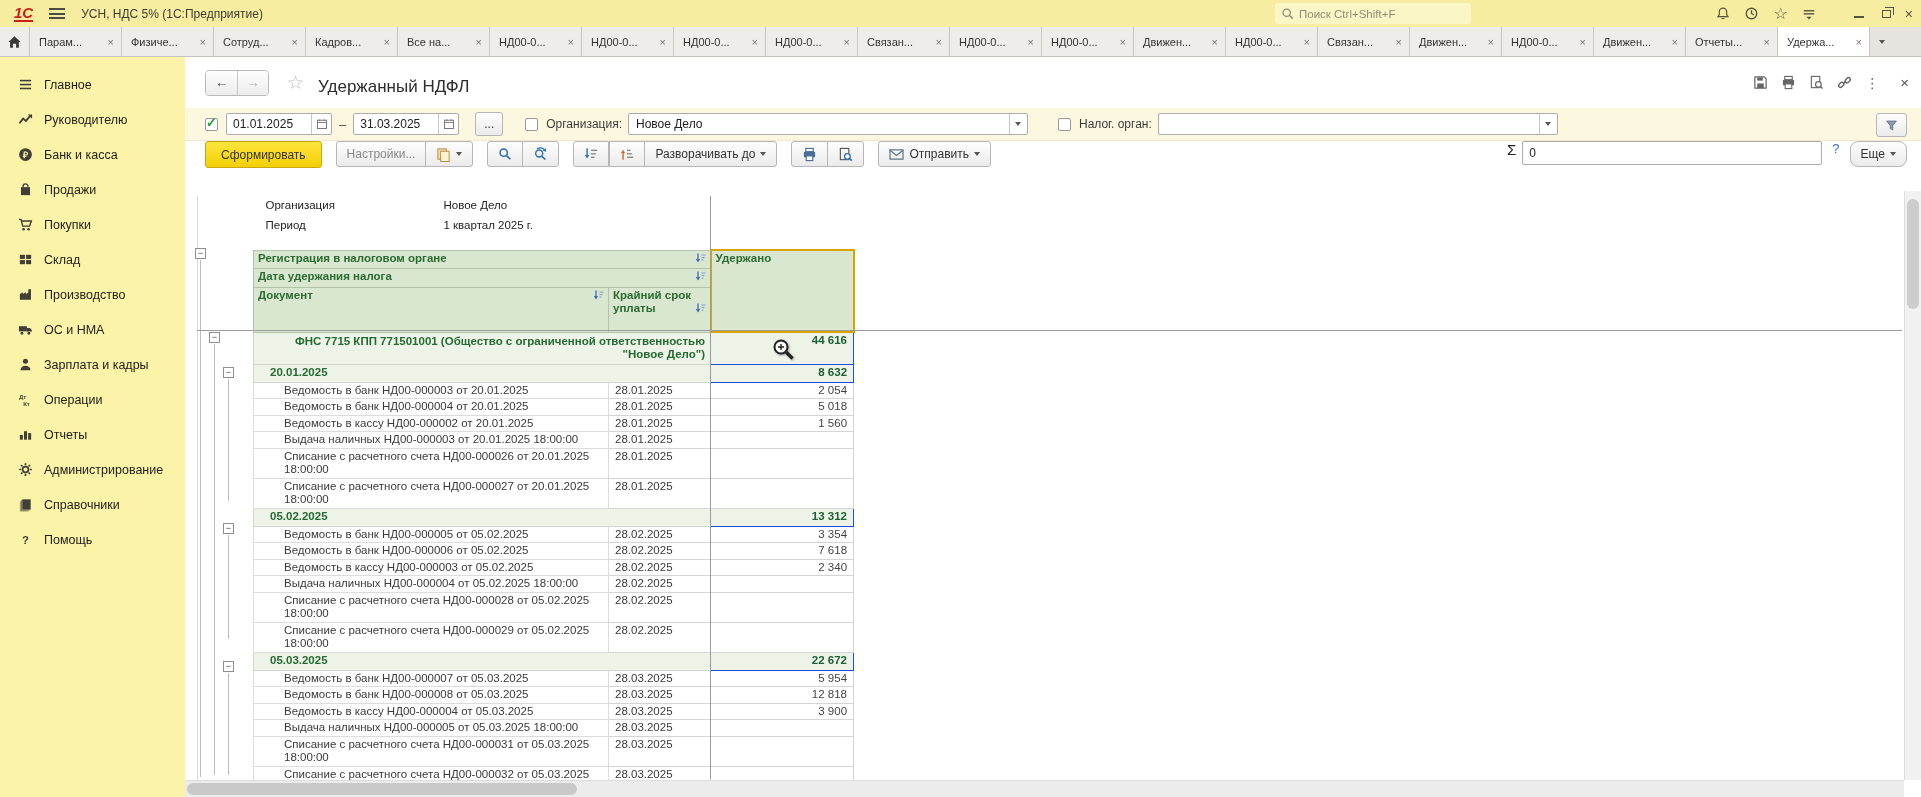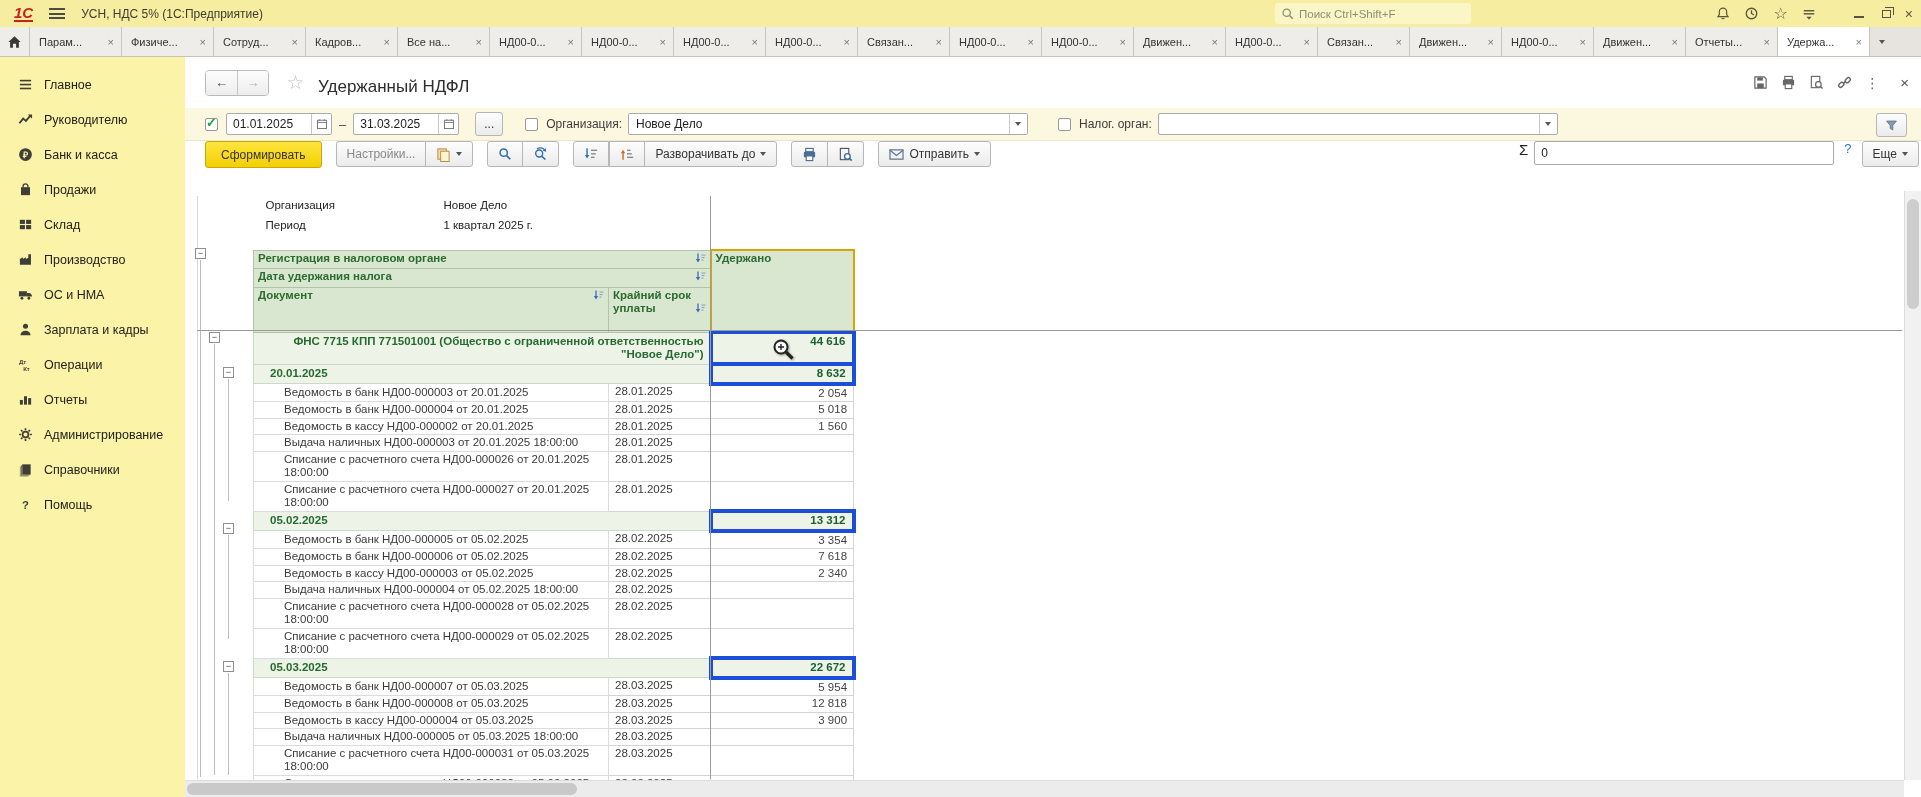--- a/index.html
+++ b/index.html
@@ -69,38 +69,38 @@
   .primary { background:linear-gradient(#ffe53d,#f2cf05); border-color:#c9a90a; padding:0 15px; height:27px; }
   .bgrp { display:flex; }
   .bgrp .btn { border-radius:0; }
   .bgrp .btn:first-child { border-radius:3px 0 0 3px; }
   .bgrp .btn:last-child { border-radius:0 3px 3px 0; margin-left:-1px; }
   .tool-gap { width:14px; flex:none; }
   .spacer { flex:1; }
   .sumlbl { font-size:15px; color:#222; margin-right:6px; }
   .suminput { width:300px; height:24px; border:1px solid #ababab; border-radius:2px; font-size:12px; color:#222; padding:0 6px; outline:none; }
   .helpq { color:#2f6fd0; font-size:13px; margin:0 10px; }
-  .morebtn { margin-right:2px; }
+  .morebtn { margin-right:14px;border-radius:8px; }
 
   
   .report { position:relative; height:606px; overflow:hidden; }
   .rt { border-collapse:collapse; table-layout:fixed; width:600px; font-size:11.5px; line-height:13.5px; position:absolute; left:68px; top:5px; background:#fff; }
   .rt td { overflow:hidden; }
   tr.info td { height:20px; border:none; padding:0 0 0 12px; color:#222; }
   tr.info .ilabel { display:inline-block; width:178px; }
   tr.sp td { height:14px; border:none; }
   td.hc { background:#d9e7d1; color:#2a6b30; font-weight:bold; border:1px solid #b3c2ab; padding:1px 4px; vertical-align:top; }
   td.hc .sorticon { float:right; margin-top:1px; }
   td.hc.sel { border:2px solid #d9a400; }
   td.g1 { background:#edf4e7; color:#256b31; font-weight:bold; border:1px solid #ccd9c4; padding:2px 5px 2px 6px; }
   td.g2 { background:#edf4e7; color:#256b31; font-weight:bold; border:1px solid #ccd9c4; padding:1px 5px 1px 16px; height:18px; }
   td.doc { background:#fff; color:#3a3a3a; border:1px solid #dcdcdc; padding:1px 4px 1px 30px; }
   td.due { background:#fff; color:#3a3a3a; border:1px solid #d4d4d4; padding:1px 4px 1px 6px; vertical-align:top; }
   td.amt { text-align:right; padding:1px 6px; vertical-align:top; border:1px solid #d4d4d4; color:#444; background:#fff; }
-  td.amt.tot { font-weight:bold; color:#1d6034; background:#edf4e7; border:4px solid #1d4ed8; }
+  td.amt.tot { font-weight:bold; color:#1d6034; background:#edf4e7; border:1px solid #1d4ed8; }
   .mline { position:absolute; width:1px; background:#bdbdbd; }
   .mbox { position:absolute; width:11px; height:11px; border:1px solid #8f8f8f; background:#fff; font-size:9px; line-height:8px; text-align:center; color:#444; }
   .frozv { position:absolute; left:525px; top:5px; width:1px; height:583px; background:#9b9b9b; }
   .frozh { position:absolute; left:12px; top:139px; width:1705px; height:1px; background:#9b9b9b; }
   .leftedge { position:absolute; left:12px; top:5px; width:1px; height:583px; background:#d8d8d8; }
   .vsb { position:absolute; right:0; top:0; width:17px; height:589px; background:#f1f1f1; border-left:1px solid #dcdcdc; }
   .vsb .thumb { position:absolute; left:2px; top:8px; width:12px; height:110px; background:#cdcdcd; border-radius:6px; }
   .hsb { position:absolute; left:0; bottom:0; width:1719px; height:17px; background:#ececec; border-top:1px solid #dcdcdc; }
   .hsb .thumb { position:absolute; left:2px; top:2px; width:390px; height:12px; background:#c9c9c9; border-radius:6px; }
   .drillcur { position:absolute; left:586px; top:146px; filter:drop-shadow(1px 1px 1px rgba(0,0,0,.35)); }
@@ -282,20 +282,30 @@
       <span class="slbl">Банк и касса</span>
     </div>
     <div class="side-item">
       <span class="sic">
         <svg viewBox="0 0 16 16" width="15" height="15">
           <path d="M3.2 5.5 h9.6 V14 H3.2 z" fill="#3f3e37"></path>
           <path d="M5.5 5.5 V4.2 a2.5 2.3 0 0 1 5 0 V5.5" fill="none" stroke="#3f3e37" stroke-width="1.4"></path>
         </svg>
       </span>
       <span class="slbl">Продажи</span>
+    </div>
+    <div class="side-item">
+      <span class="sic">
+        <svg viewBox="0 0 16 16" width="15" height="15">
+          <path d="M1 2.5 h2.2 l1.8 7.2 h7.4 l1.8 -5.4 H4" fill="none" stroke="#3f3e37" stroke-width="1.5"></path>
+          <circle cx="6" cy="13" r="1.4" fill="#3f3e37"></circle>
+          <circle cx="11.3" cy="13" r="1.4" fill="#3f3e37"></circle>
+        </svg>
+      </span>
+      <span class="slbl">Покупки</span>
     </div>
     <div class="side-item">
       <span class="sic">
         <svg viewBox="0 0 16 16" width="15" height="15">
           <g fill="#3f3e37">
             <rect x="2" y="3" width="5.4" height="4.4"></rect>
             <rect x="8.6" y="3" width="5.4" height="4.4"></rect>
             <rect x="2" y="8.6" width="5.4" height="4.4"></rect>
             <rect x="8.6" y="8.6" width="5.4" height="4.4"></rect>
           </g>

